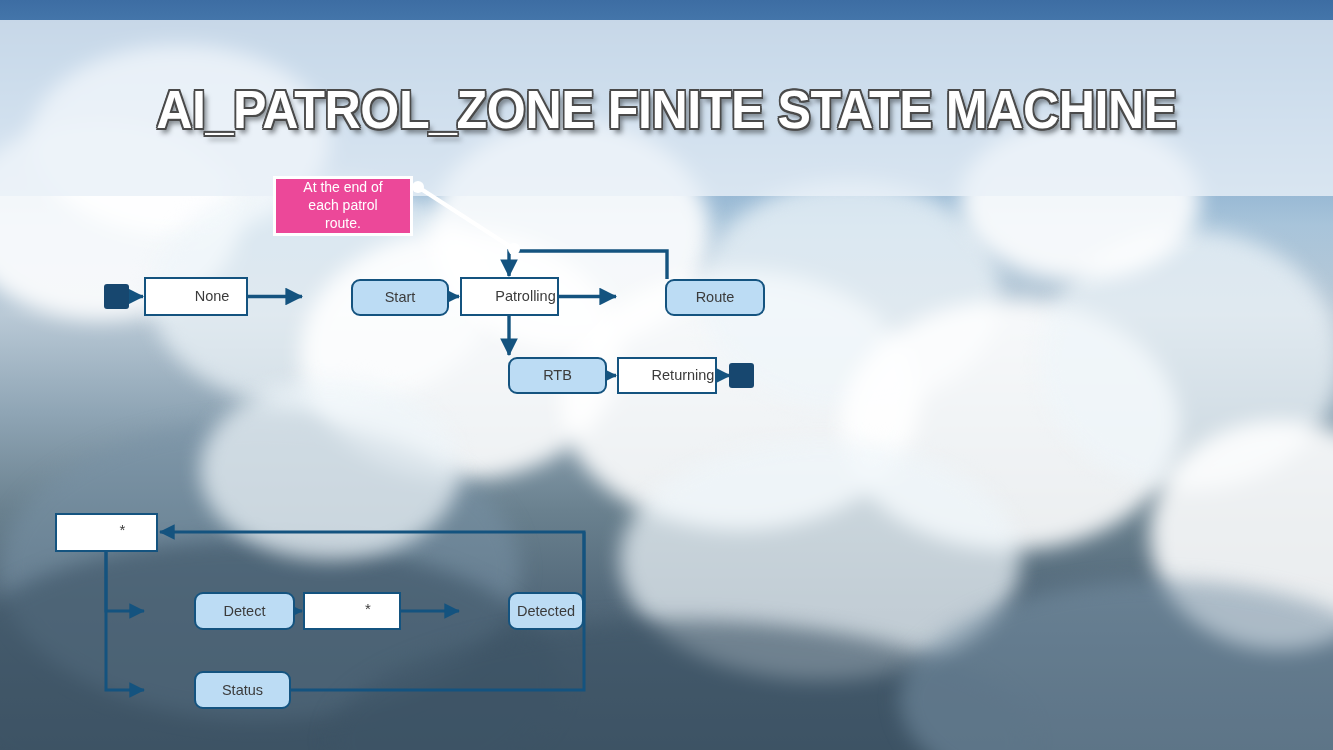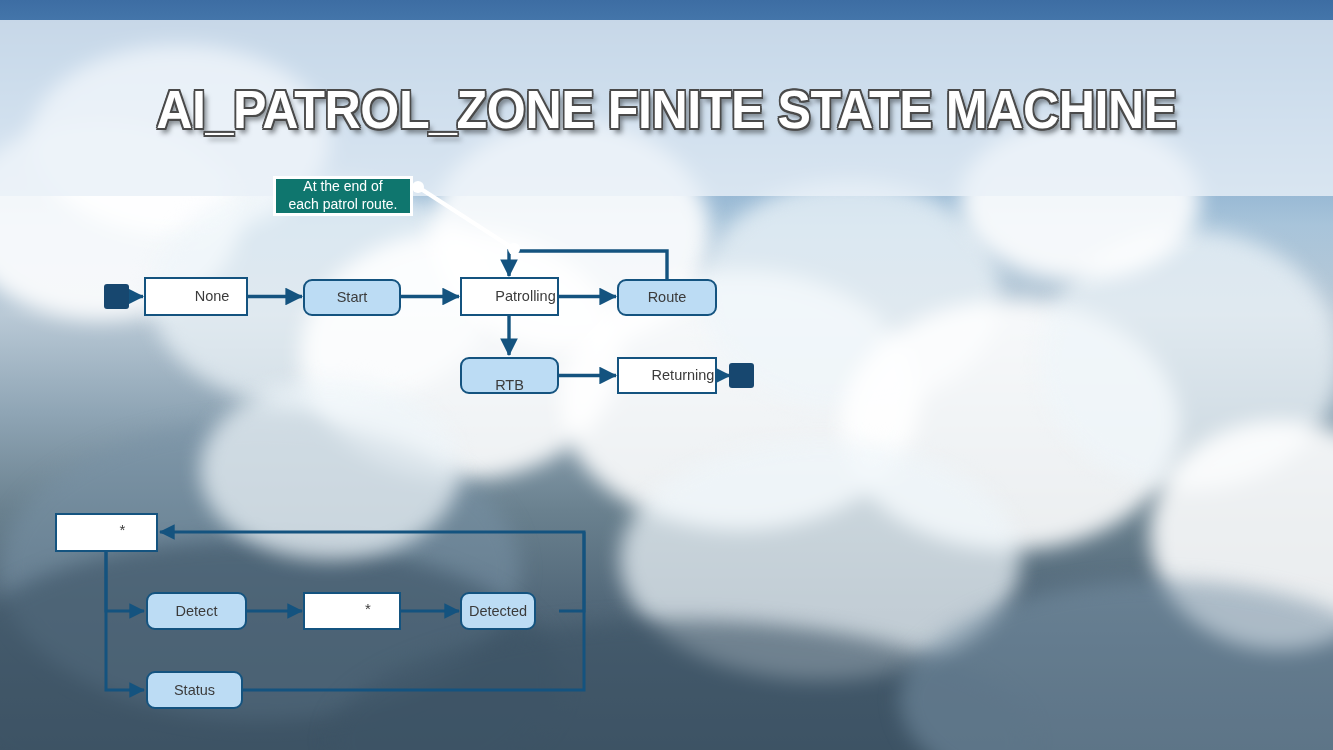--- a/index.html
+++ b/index.html
@@ -65,44 +65,44 @@
     display: flex;
     align-items: center;
     justify-content: center;
     border: 2.2px solid #14537f;
     color: #3b3b3b;
     font-size: 14.5px;
     font-family: "Liberation Sans", sans-serif;
     line-height: 1;
   }
   .node.white { background: #ffffff; padding-left: 32px; }
-  .node.blue  { background: #bcdcf4; border-radius: 9px; }
+  .node.blue  { background: #bcdcf4; border-radius: 9px; margin-left: 48px; }
   .node.star  { align-items: flex-start; padding-top: 7px; font-size: 15px; }
 
   .marker {
     position: absolute;
     background: #17476f;
     border-radius: 3px;
   }
 
   
   .callout {
     position: absolute;
     left: 273px; top: 176px;
-    width: 140px; height: 40px;
-    background: #0f766e;
+    width: 140px; height: 60px;
+    background: #ec4899;
     border: 3px solid #ffffff;
     color: #ffffff;
     font-size: 14px;
     line-height: 1.28;
     text-align: center;
     display: flex;
     align-items: center;
     justify-content: center;
-    padding: 2px 12px;
+    padding: 2px 21px;
   }
 </style>
 </head>
 <body>
 
 <div id="slide">
 
   <div class="bg-sky"></div>
 
   <div class="cloud cl-w" style="left:30px;  top:45px;  width:300px; height:190px;"></div>
@@ -168,21 +168,21 @@
   </div>
 
   <div class="node white" style="left:460px; top:277px; width:99px; height:39px;">
     <span>Patrolling</span>
   </div>
 
   <div class="node blue" style="left:617px; top:279px; width:100px; height:37px;">
     <span>Route</span>
   </div>
 
-  <div class="node blue" style="left:460px; top:357px; width:99px; height:37px;align-items:flex-end;">
+  <div class="node blue" style="left:460px; top:357px; width:99px; height:37px;">
     <span>RTB</span>
   </div>
 
   <div class="node white" style="left:617px; top:357px; width:100px; height:37px;">
     <span>Returning</span>
   </div>
 
   <div class="node white star" style="left:55px; top:513px; width:103px; height:39px;">
     <span>*</span>
   </div>

